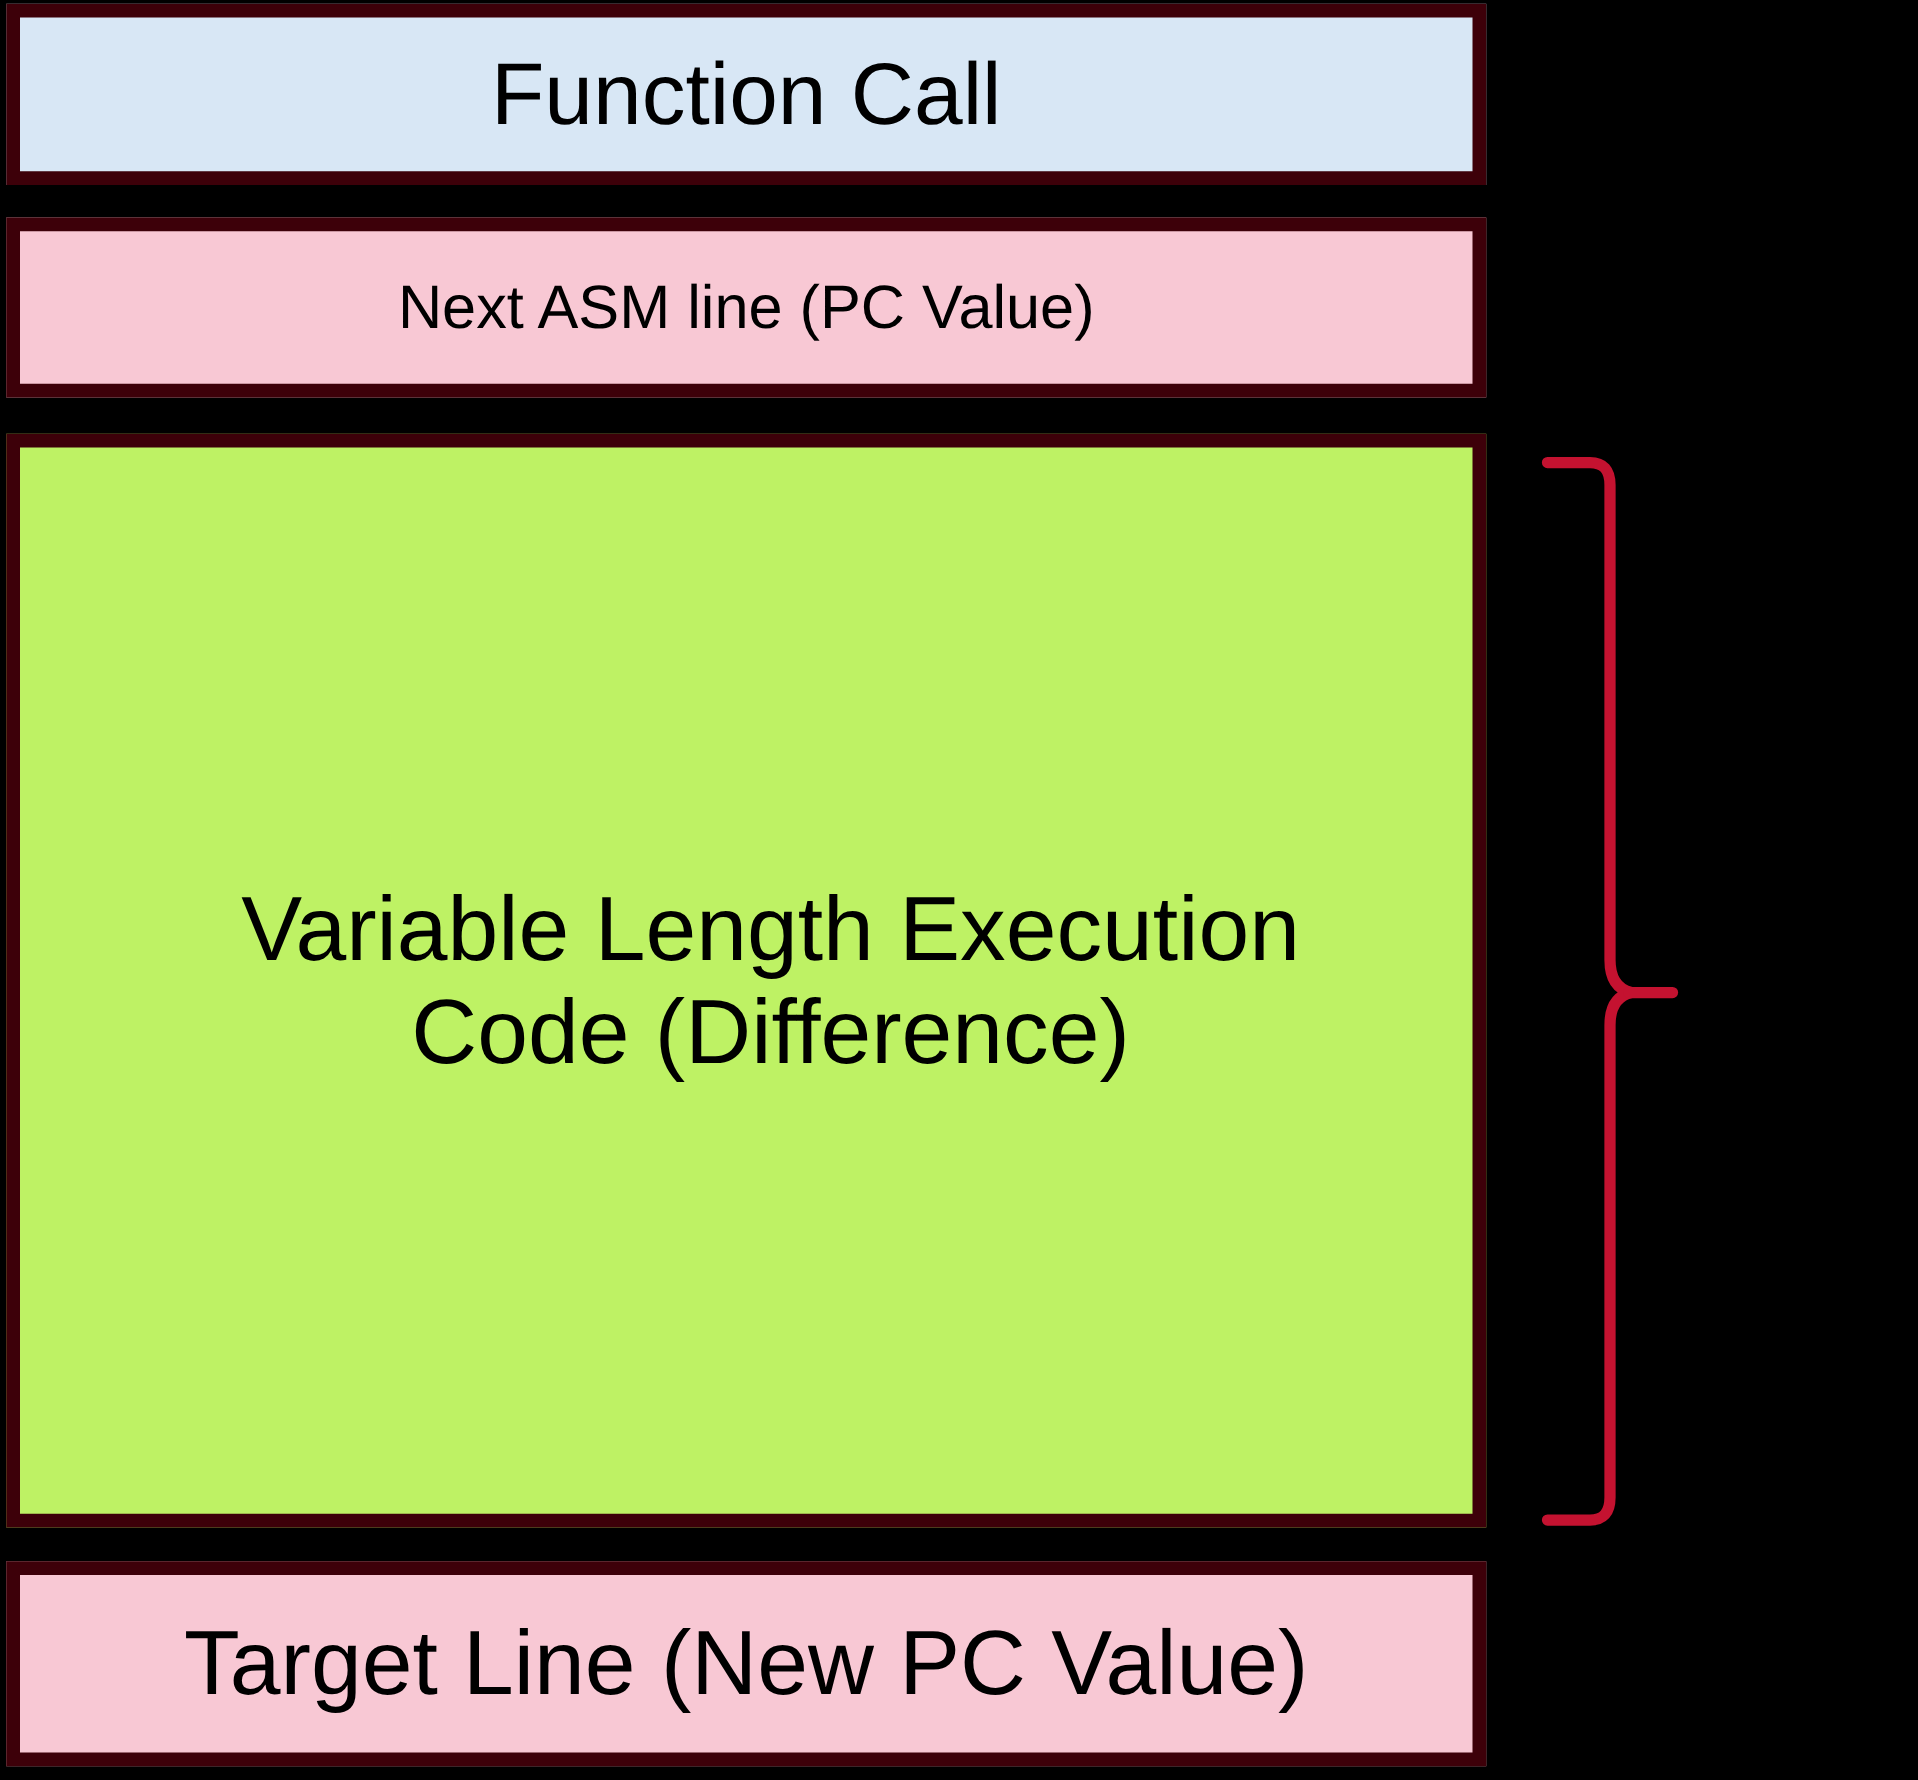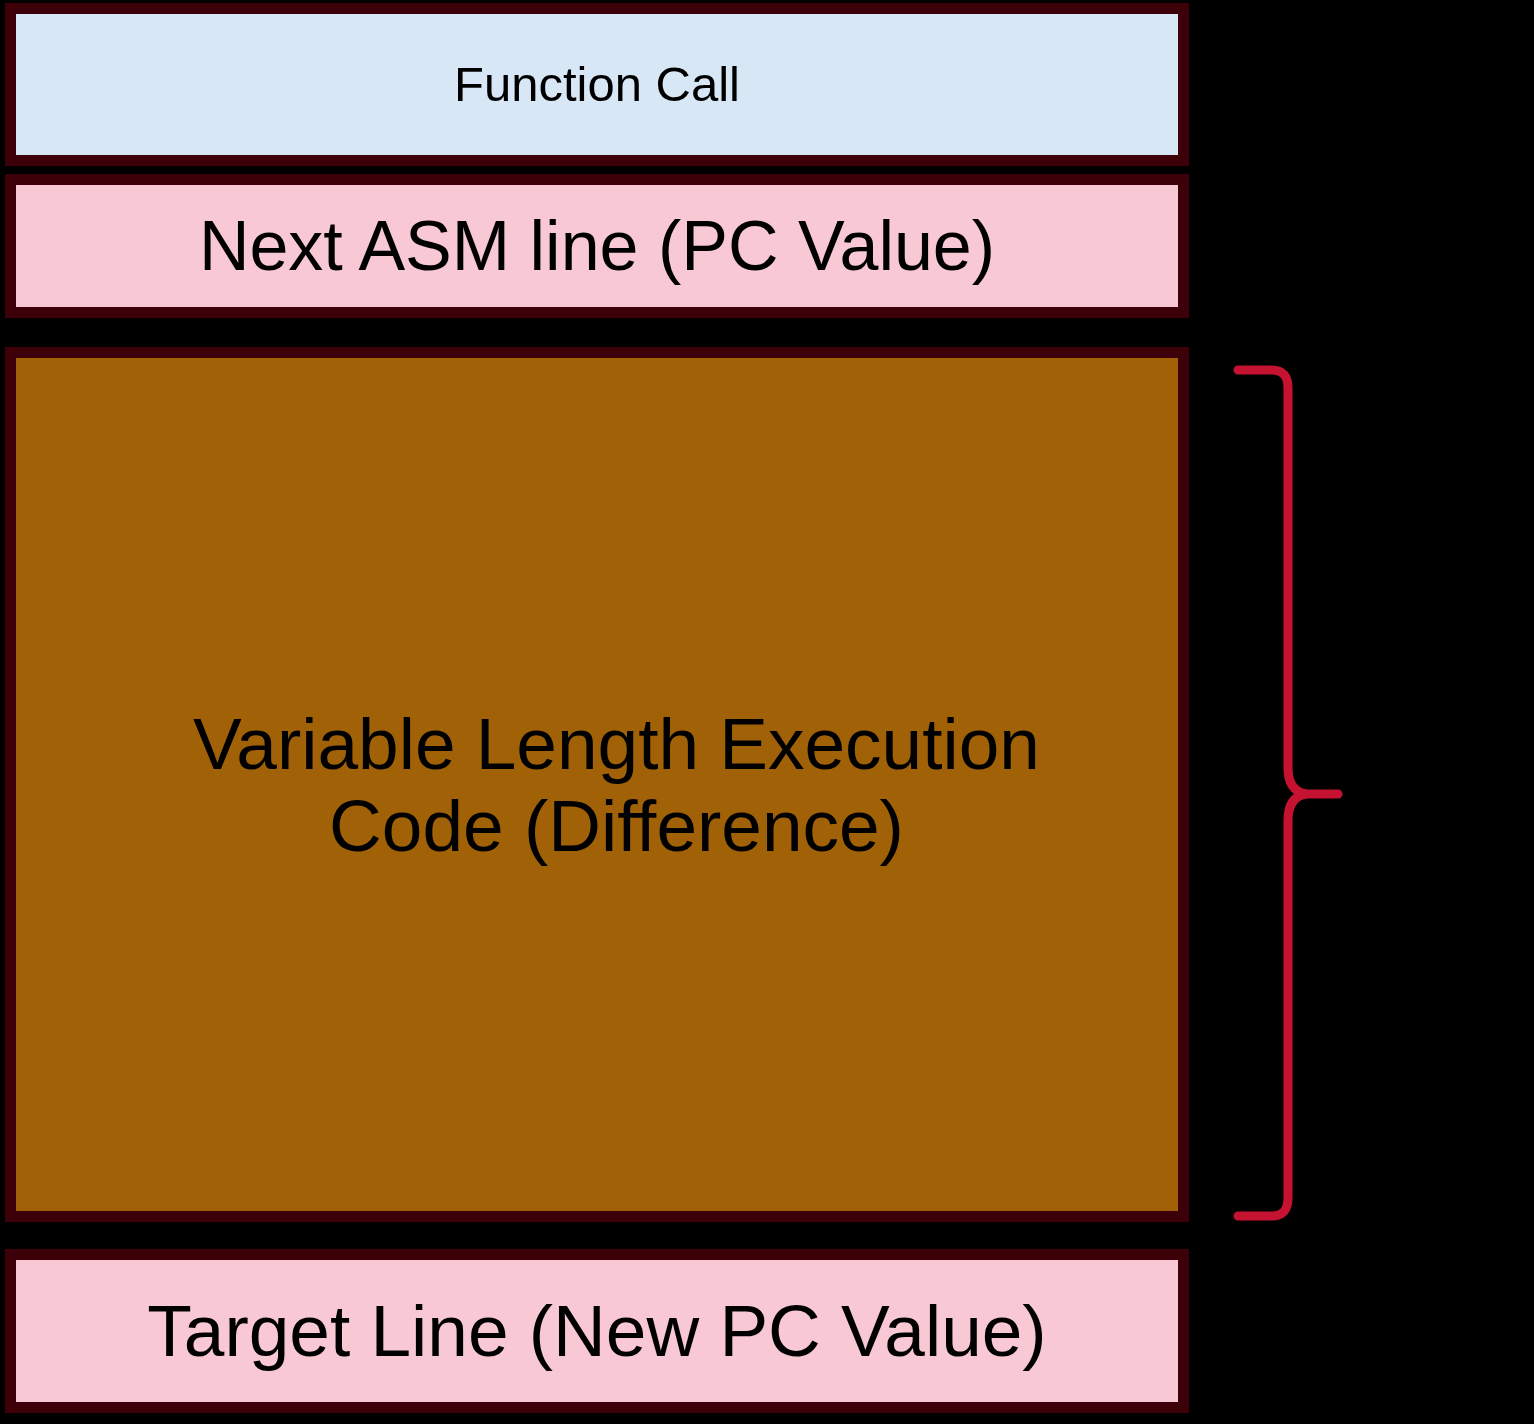--- a/index.html
+++ b/index.html
@@ -31,45 +31,45 @@
     text-align: center;
     color: #000000;
     line-height: 1.12;
   }
 
   
   #box-function-call {
     left: 5px;
     top: 3px;
     width: 1184px;
-    height: 163px;
+    height: 145px;
     border-width: 11px;
     background: #d8e7f5;
-    font-size: 49px;
+    font-size: 70px;
   }
 
   
   #box-next-asm {
     left: 5px;
     top: 174px;
     width: 1184px;
     height: 144px;
     border-width: 11px;
     background: #f8c8d4;
-    font-size: 70px;
+    font-size: 49px;
   }
 
   
   #box-var-exec {
     left: 5px;
     top: 347px;
     width: 1184px;
     height: 875px;
     border-width: 11px;
-    background: #a16207;
+    background: #bef264;
     font-size: 73px;
     padding-left: 39px;
   }
   #box-var-exec .label {
     display: block;
     max-width: 1000px;
   }
 
   
   #box-target-line {

